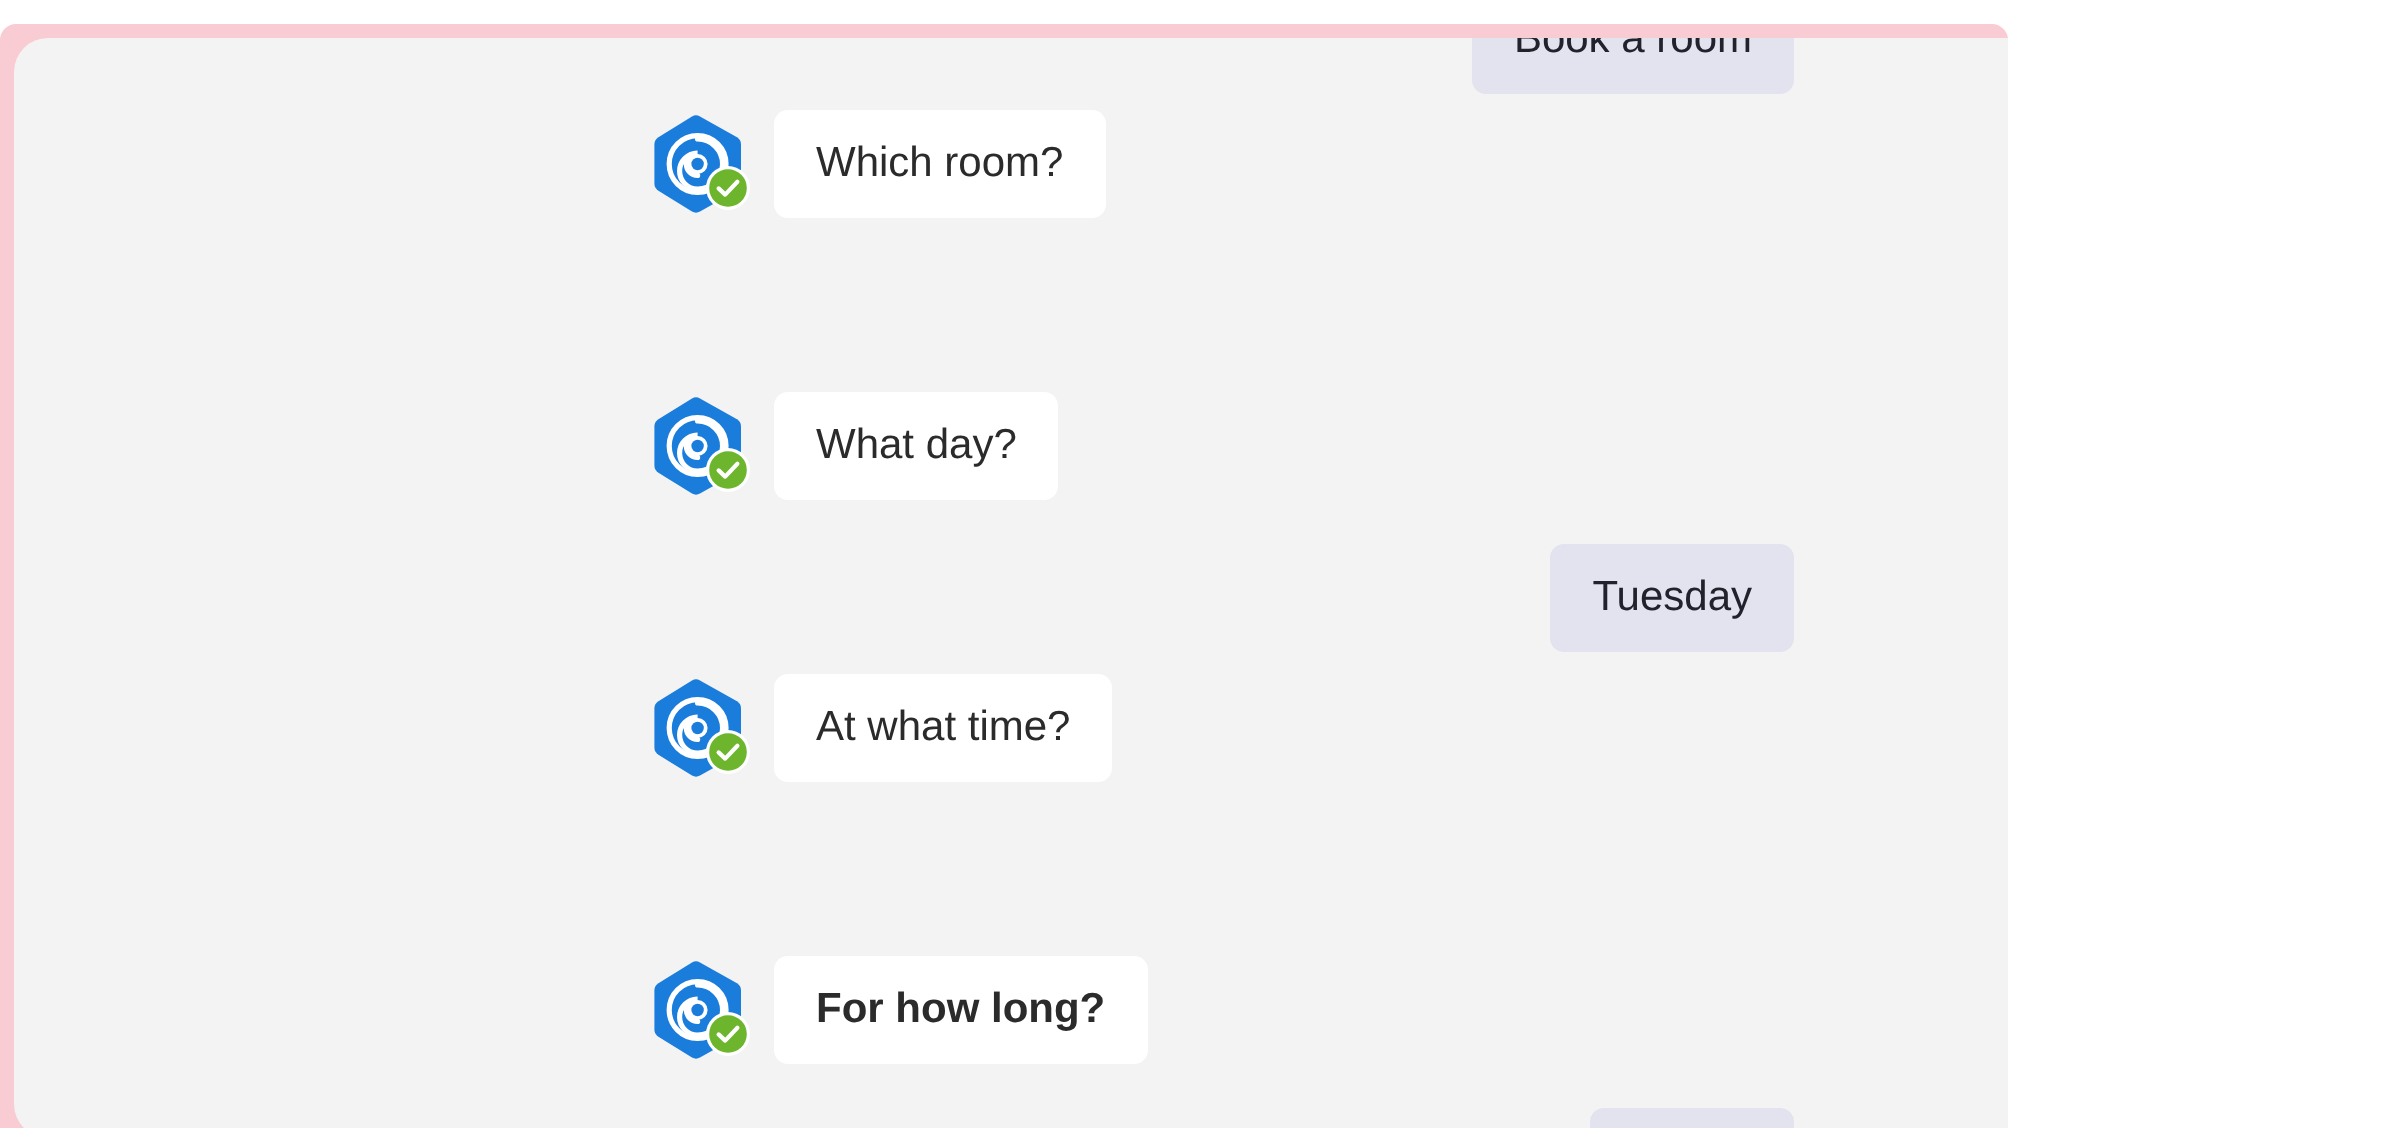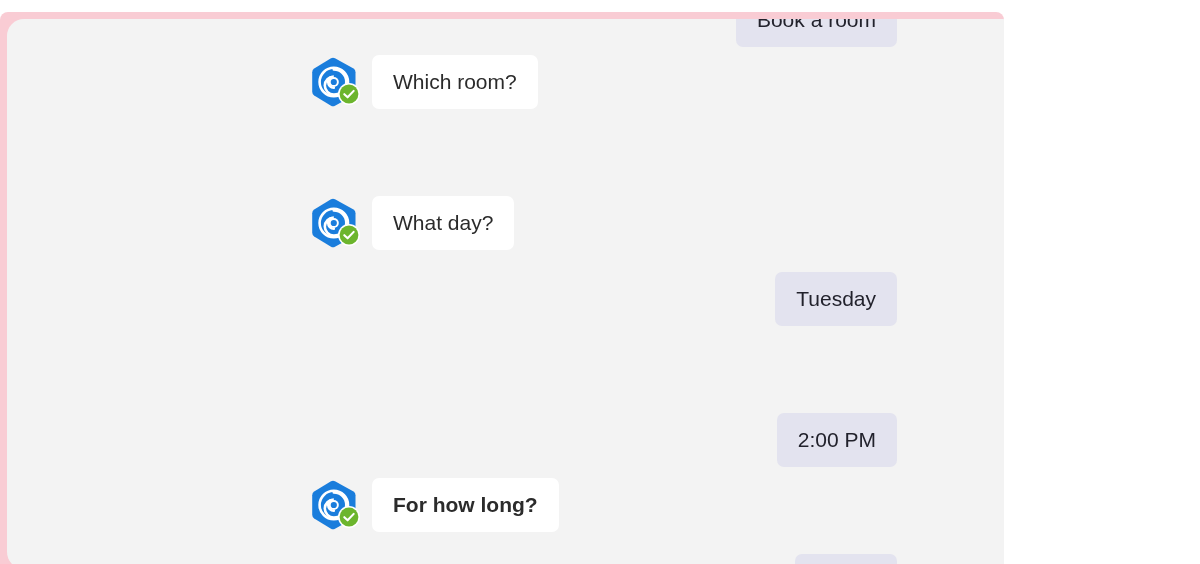--- a/index.html
+++ b/index.html
@@ -18,21 +18,21 @@
   }
   #chat-panel {
     position:absolute;
     left:7px; top:7px;
     width:1186px; height:550px;
     background:#f3f3f3;
     border-radius:17px;
     overflow:hidden;
   }
   .msg-row { position:absolute; display:flex; align-items:flex-start; }
-  .msg-row.bot  { left:303px; }
+  .msg-row.bot  { left:318px; }
   .msg-row.user { right:296px; }
 
   
   .avatar {
     position:relative;
     width:54px; height:54px;
     flex:0 0 54px;
     margin-right:8px;
   }
   .avatar svg { display:block; width:54px; height:54px; }
@@ -109,24 +109,38 @@
         </svg>
         <svg style="position:absolute;left:27px;top:27px;width:24px;height:24px" viewBox="0 0 24 24" xmlns="http://www.w3.org/2000/svg">
           <circle cx="12" cy="12" r="11" fill="#ffffff"></circle>
           <circle cx="12" cy="12" r="9.4" fill="#6cb52d"></circle>
           <path d="M7.3 12.2 L10.6 15.3 L16.7 8.9" fill="none" stroke="#ffffff" stroke-width="2.1" stroke-linecap="round" stroke-linejoin="round"></path>
         </svg>
       </div>
       <div class="bubble bot">What day?</div>
     </div>
 
+    <div class="msg-row bot" id="row-attime">
+      <div class="avatar">
+        <svg viewBox="0 0 54 54" xmlns="http://www.w3.org/2000/svg">
+          <path d="M25 3.2 L43.5 13.6 Q45.5 14.9 45.5 17.2 L45.5 36.8 Q45.5 39.1 43.5 40.4 L25 50.8 Q23 51.9 21 50.8 L4.2 40.4 Q2.2 39.1 2.2 36.8 L2.2 17.2 Q2.2 14.9 4.2 13.6 L21 3.2 Q23 2.1 25 3.2 Z" fill="#1a7ddc"></path>
+          <circle cx="23.8" cy="27" r="14.2" fill="none" stroke="#ffffff" stroke-width="2.6"></circle>
+          <path d="M23.8 14.5 a12.5 12.5 0 0 1 0 25 a9 9 0 0 1 0 -18 a5.6 5.6 0 0 0 0 11.2" fill="none" stroke="#ffffff" stroke-width="2.6" stroke-linecap="round"></path>
+          <circle cx="23.8" cy="27" r="5" fill="#ffffff"></circle>
+          <circle cx="23.8" cy="27" r="3.1" fill="#1a7ddc"></circle>
+        </svg>
+        <svg style="position:absolute;left:27px;top:27px;width:24px;height:24px" viewBox="0 0 24 24" xmlns="http://www.w3.org/2000/svg">
+          <circle cx="12" cy="12" r="11" fill="#ffffff"></circle>
+          <circle cx="12" cy="12" r="9.4" fill="#6cb52d"></circle>
+          <path d="M7.3 12.2 L10.6 15.3 L16.7 8.9" fill="none" stroke="#ffffff" stroke-width="2.1" stroke-linecap="round" stroke-linejoin="round"></path>
+        </svg>
+      </div>
+      <div class="bubble bot">At what time?</div>
+    </div>
 
-    <div class="msg-row user" id="row-time200">
-      <div class="bubble user">2:00 PM</div>
-    </div>
 
     <div class="msg-row bot" id="row-howlong">
       <div class="avatar">
         <svg viewBox="0 0 54 54" xmlns="http://www.w3.org/2000/svg">
           <path d="M25 3.2 L43.5 13.6 Q45.5 14.9 45.5 17.2 L45.5 36.8 Q45.5 39.1 43.5 40.4 L25 50.8 Q23 51.9 21 50.8 L4.2 40.4 Q2.2 39.1 2.2 36.8 L2.2 17.2 Q2.2 14.9 4.2 13.6 L21 3.2 Q23 2.1 25 3.2 Z" fill="#1a7ddc"></path>
           <circle cx="23.8" cy="27" r="14.2" fill="none" stroke="#ffffff" stroke-width="2.6"></circle>
           <path d="M23.8 14.5 a12.5 12.5 0 0 1 0 25 a9 9 0 0 1 0 -18 a5.6 5.6 0 0 0 0 11.2" fill="none" stroke="#ffffff" stroke-width="2.6" stroke-linecap="round"></path>
           <circle cx="23.8" cy="27" r="5" fill="#ffffff"></circle>
           <circle cx="23.8" cy="27" r="3.1" fill="#1a7ddc"></circle>
         </svg>

